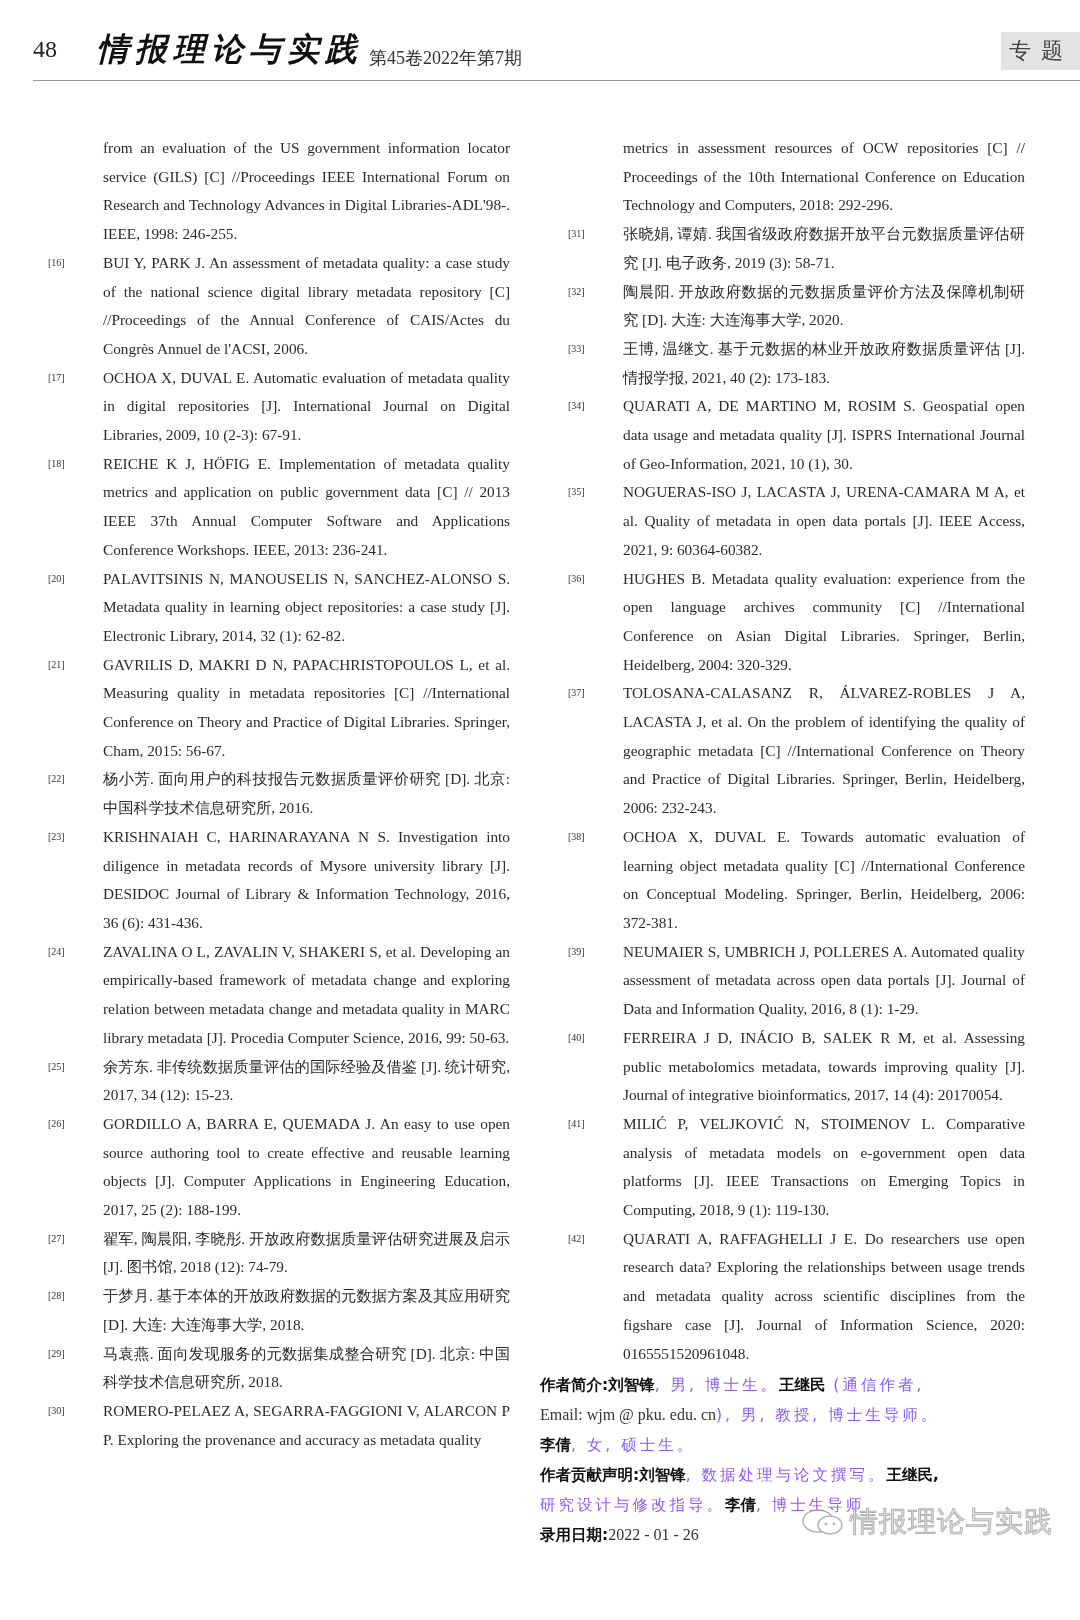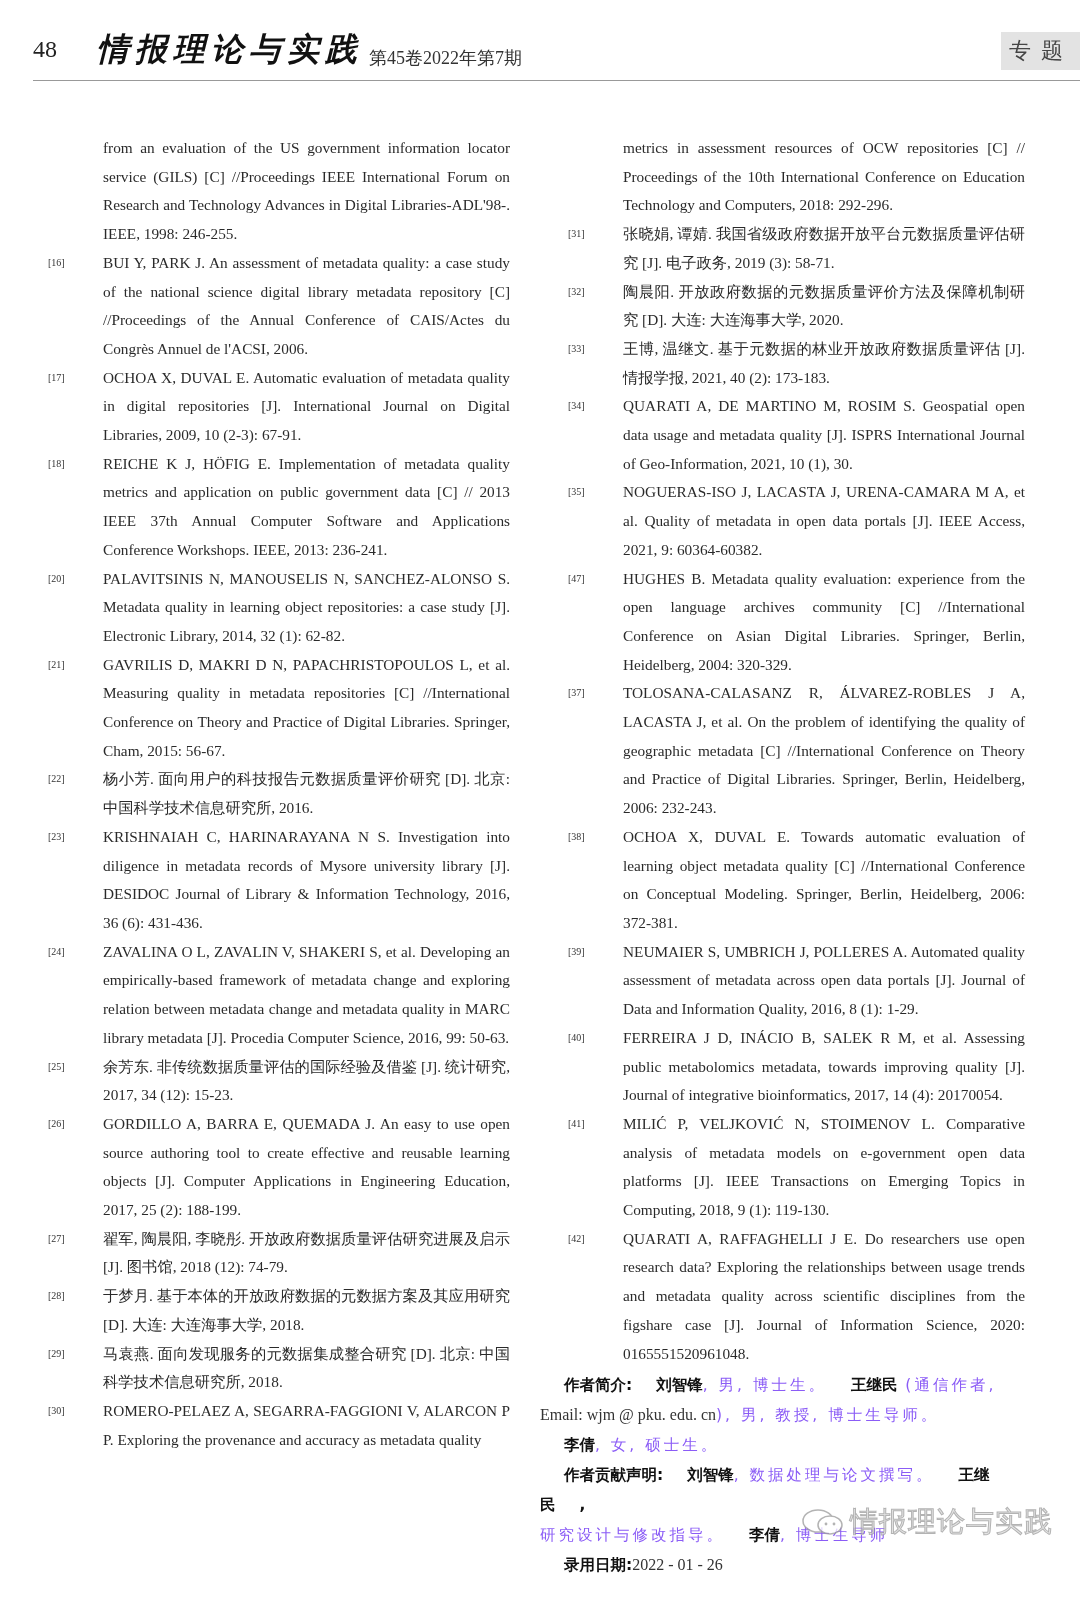--- a/index.html
+++ b/index.html
@@ -16,21 +16,21 @@
   .col { position: absolute; top: 134px; width: 490px; font-family: "Liberation Serif", serif; font-size: 15.3px; line-height: 28.7px; color: #2a2a2a; }
   .col-left { left: 20px; }
   .col-right { left: 540px; width: 485px; }
 
   .ref { position: relative; padding-left: 55px; text-align: justify; text-align-last: left; margin-left: 28px; }
   .ref .num { position: absolute; left: 0; top: 0; font-size: 10px; color: #333; }
   .ref .txt { display: block; }
   .ref.cont { padding-left: 55px; }
 
   .bio { position: absolute; left: 540px; top: 1370px; width: 485px; font-family: "DejaVu Sans", sans-serif; font-size: 15.5px; line-height: 30px; color: #333; }
-  .bio b { font-weight: bold; color: #111; margin-left: 24px; }
+  .bio b { font-weight: bold; color: #111; }
   .bio .lt { color: #8b5cf6; letter-spacing: 3px; }
   .bio .en { font-family: "Liberation Serif", serif; font-size: 16px; margin-top: 24px; }
 
   .watermark { position: absolute; left: 800px; top: 1503px; display: flex; align-items: center; gap: 4px; opacity: 0.75; }
   .wm-icon { width: 46px; height: 30px; position: relative; }
   .wm-text { font-family: "DejaVu Sans", sans-serif; font-size: 28px; color: #ddd; -webkit-text-stroke: 1px #9a9a9a; letter-spacing: 1px; }
 </style>
 </head>
 <body>
 
@@ -121,21 +121,21 @@
     </div>
     <div class="ref">
       <span class="num">[34]</span>
       <span class="txt">QUARATI A, DE MARTINO M, ROSIM S. Geospatial open data usage and metadata quality [J]. ISPRS International Journal of Geo-Information, 2021, 10 (1), 30.</span>
     </div>
     <div class="ref">
       <span class="num">[35]</span>
       <span class="txt">NOGUERAS-ISO J, LACASTA J, URENA-CAMARA M A, et al. Quality of metadata in open data portals [J]. IEEE Access, 2021, 9: 60364-60382.</span>
     </div>
     <div class="ref">
-      <span class="num">[47]</span>
+      <span class="num">[36]</span>
       <span class="txt">HUGHES B. Metadata quality evaluation: experience from the open language archives community [C] //International Conference on Asian Digital Libraries. Springer, Berlin, Heidelberg, 2004: 320-329.</span>
     </div>
     <div class="ref">
       <span class="num">[37]</span>
       <span class="txt">TOLOSANA-CALASANZ R, ÁLVAREZ-ROBLES J A, LACASTA J, et al. On the problem of identifying the quality of geographic metadata [C] //International Conference on Theory and Practice of Digital Libraries. Springer, Berlin, Heidelberg, 2006: 232-243.</span>
     </div>
     <div class="ref">
       <span class="num">[38]</span>
       <span class="txt">OCHOA X, DUVAL E. Towards automatic evaluation of learning object metadata quality [C] //International Conference on Conceptual Modeling. Springer, Berlin, Heidelberg, 2006: 372-381.</span>
     </div>

